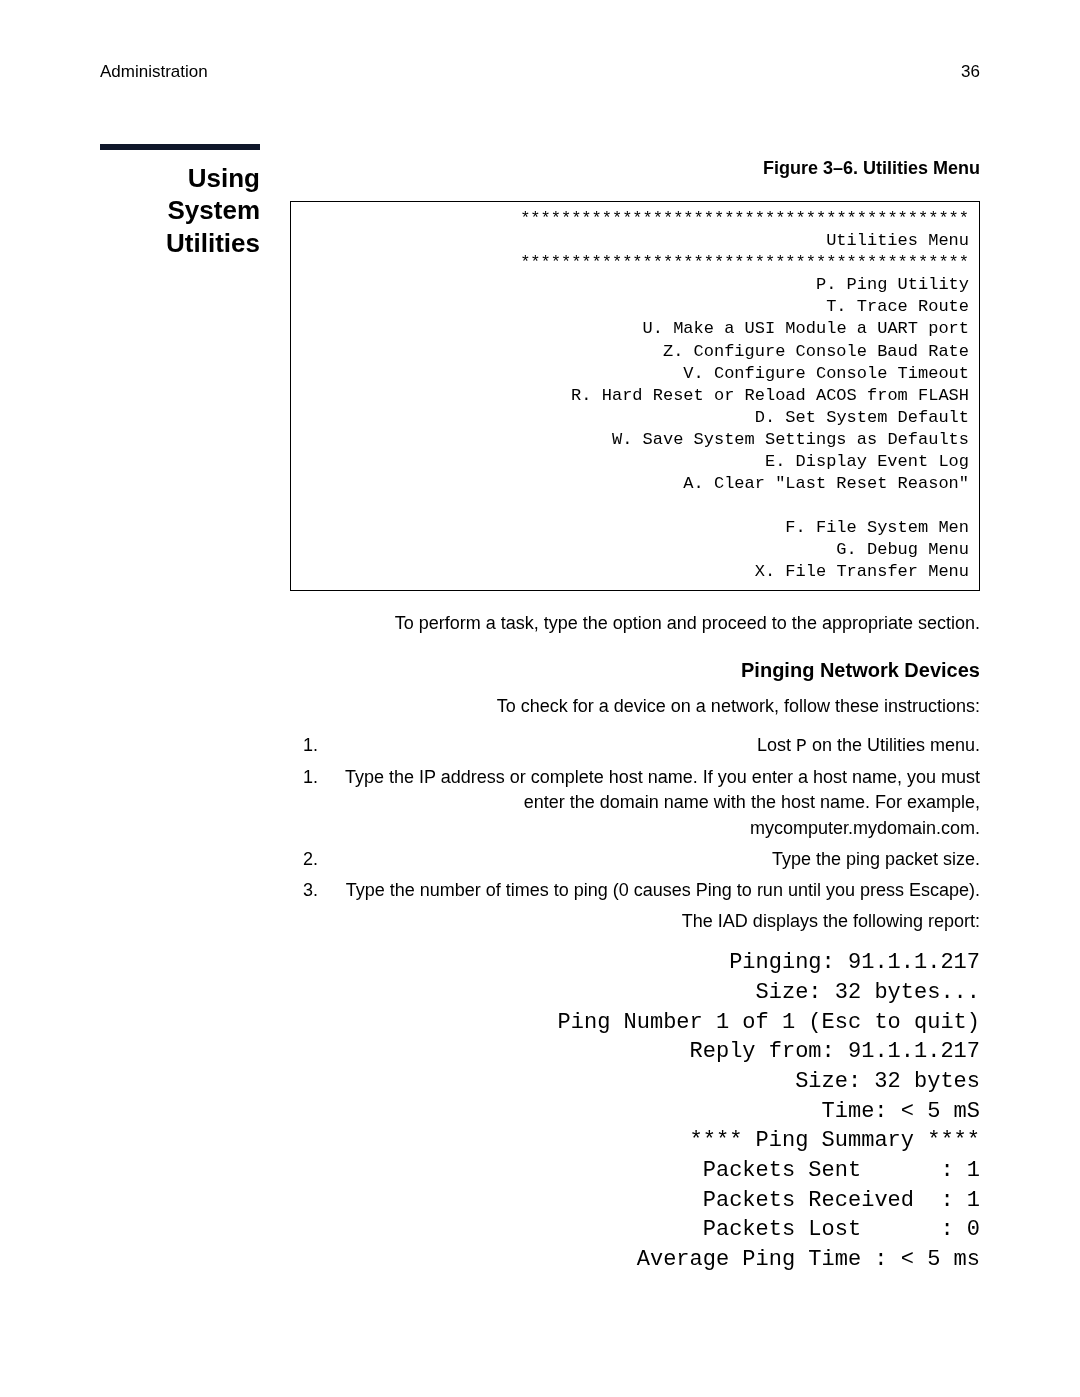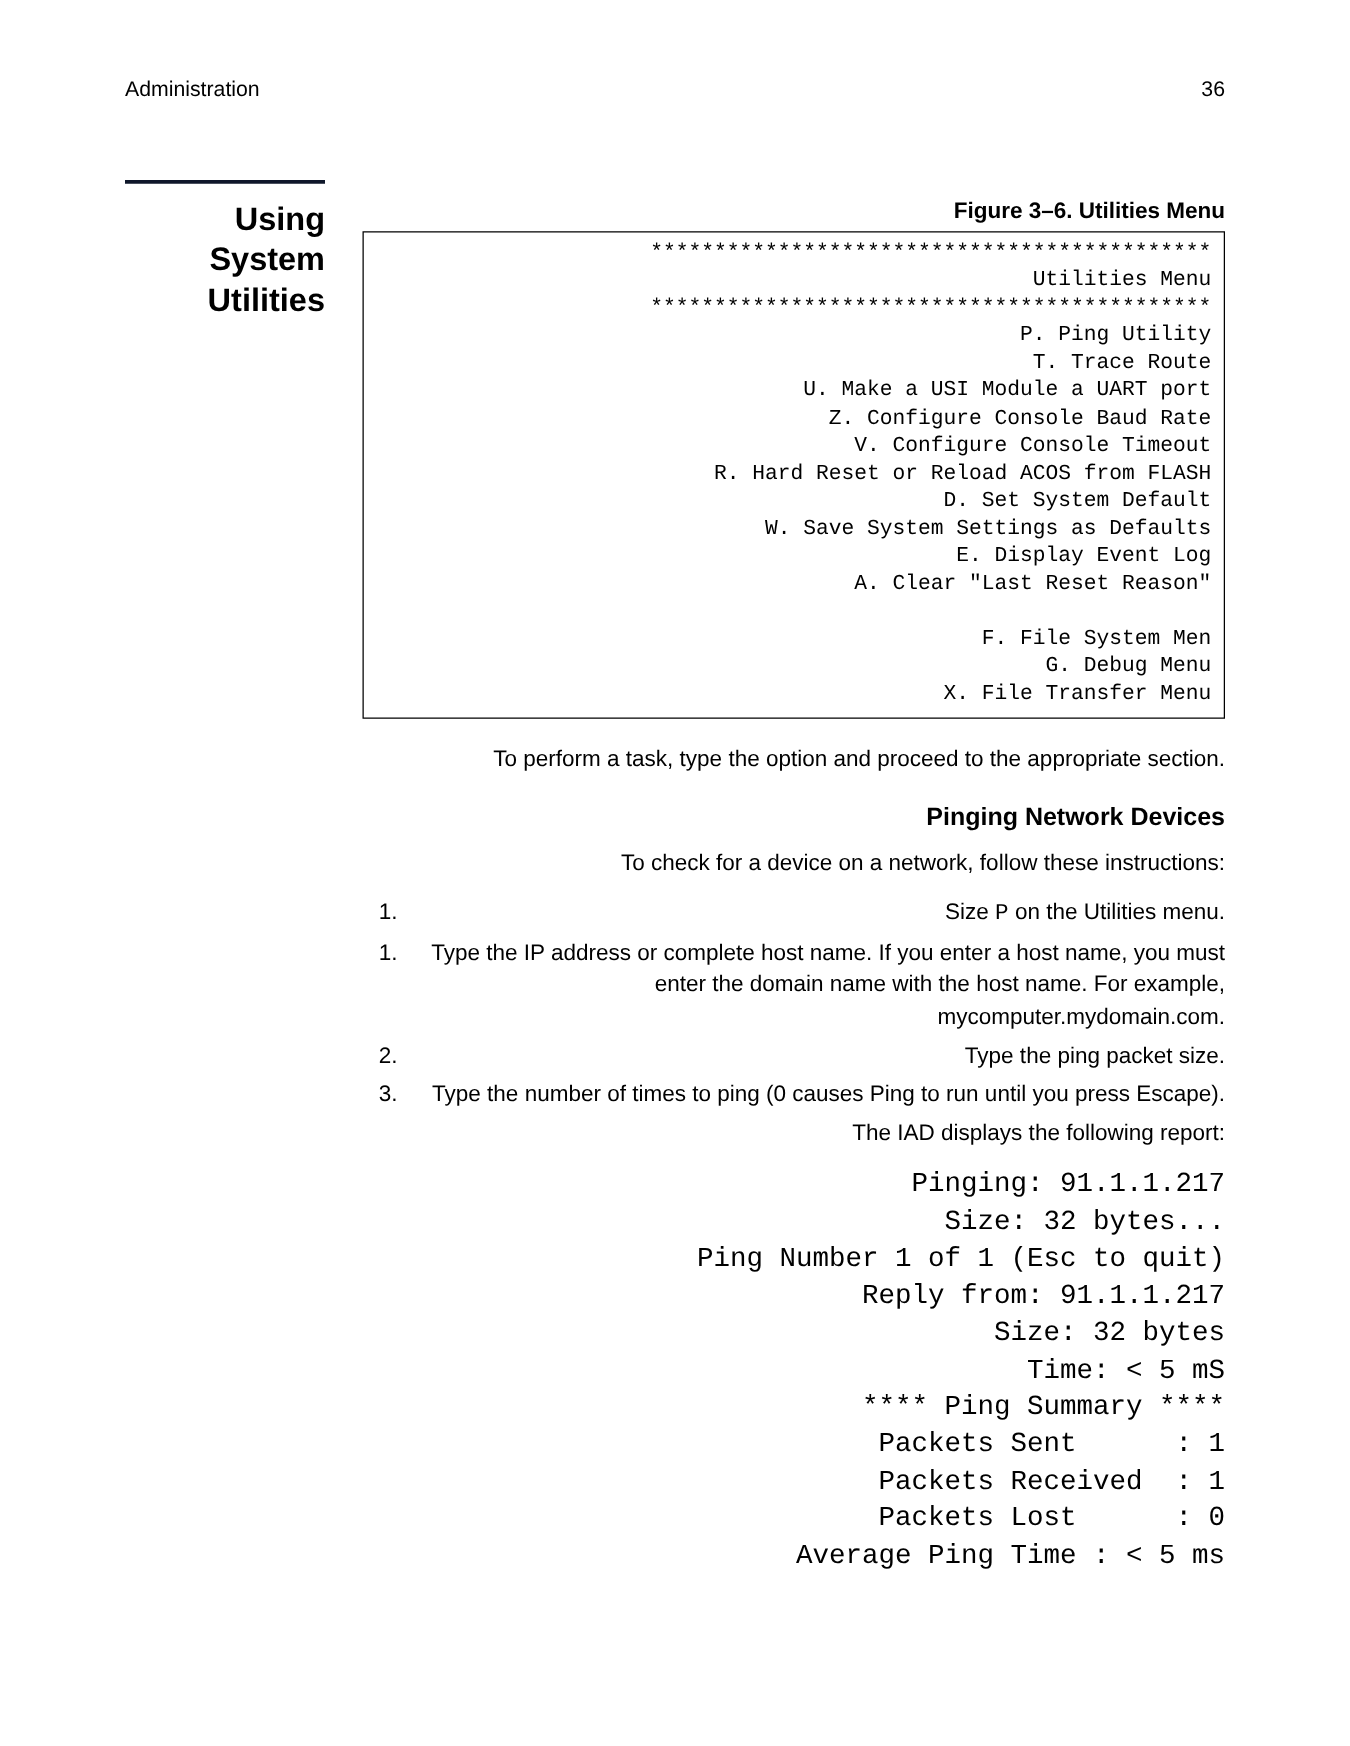--- a/index.html
+++ b/index.html
@@ -27,33 +27,33 @@
       gap: 30px;
     }
     .left-col {
       width: 160px;
       flex-shrink: 0;
     }
     .section-heading {
       font-size: 26px;
       font-weight: bold;
       line-height: 1.25;
-      border-top: 3px solid #0f172a;
+      border-top: 6px solid #0f172a;
       padding-top: 12px;
     }
     .right-col {
       flex: 1;
     }
     .para {
       margin-bottom: 14px;
     }
     .figure-caption {
       font-weight: bold;
       margin-top: 12px;
-      margin-bottom: 4px;
+      margin-bottom: 20px;
     }
     .code-box {
       border: 1px solid black;
       padding: 6px 10px;
       font-family: "Courier New", monospace;
       font-size: 17px;
       line-height: 1.3;
       white-space: pre;
       margin-bottom: 20px;
     }
@@ -117,21 +117,21 @@
  G. Debug Menu
  X. File Transfer Menu</div>
     <p class="para">To perform a task, type the option and proceed to the appropriate section.</p>
 
     <p class="subheading">Pinging Network Devices</p>
     <p class="para">To check for a device on a network, follow these instructions:</p>
 
     <div class="list-item">
       <span class="list-num">1.</span>
       <span class="list-text">
-        <span>Size </span><span class="mono">P</span><span> on the Utilities menu.</span>
+        <span>Lost </span><span class="mono">P</span><span> on the Utilities menu.</span>
       </span>
     </div>
 
 
     <div class="list-item">
       <span class="list-num">1.</span>
       <span class="list-text">Type the IP address or complete host name. If you enter a host name, you must enter the domain name with the host name. For example, mycomputer.mydomain.com.</span>
     </div>
     <div class="list-item">
       <span class="list-num">2.</span>

